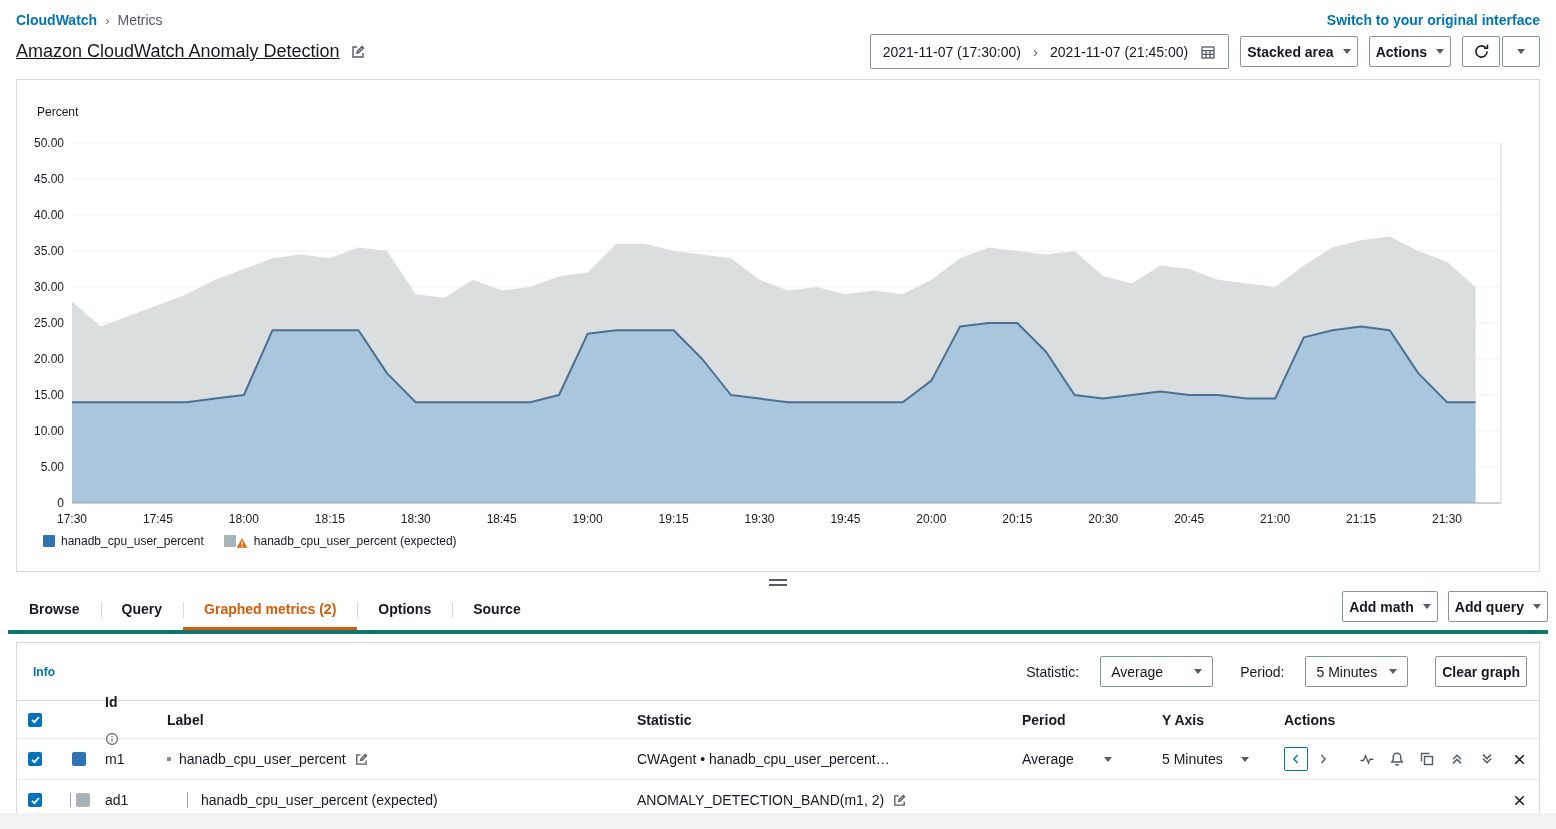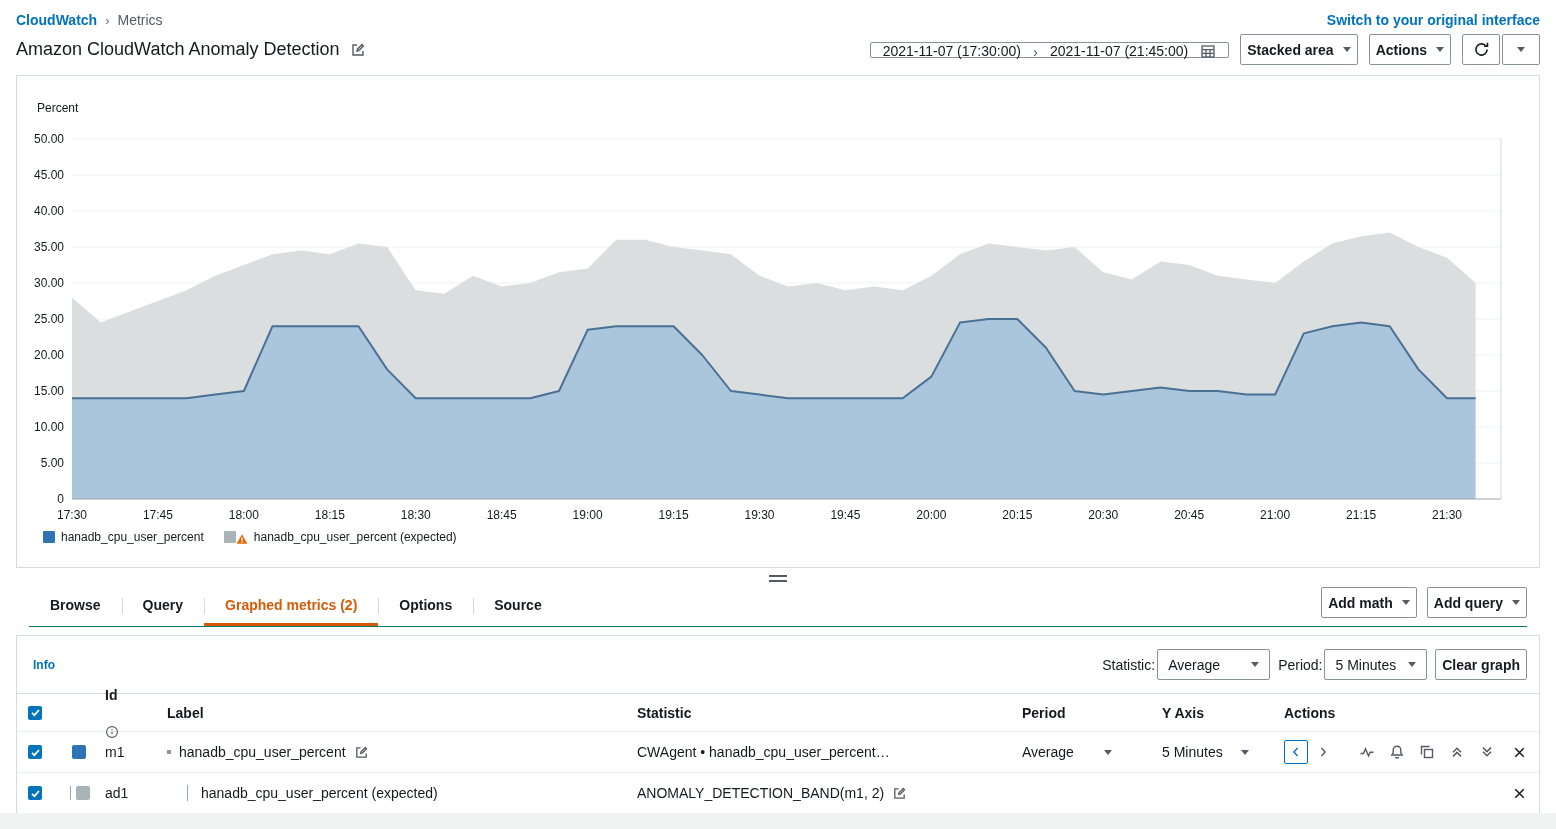--- a/index.html
+++ b/index.html
@@ -14,60 +14,60 @@
   
   .topbar { display:flex; justify-content:space-between; align-items:center; padding:12px 16px 2px; }
   .breadcrumb { display:flex; align-items:center; gap:8px; }
   .bc-link { color:#0073bb; font-weight:700; }
   .bc-sep { color:#687078; font-size:13px; }
   .bc-current { color:#545b64; }
   .switch-link { color:#0073bb; font-weight:700; }
 
   
   .title-row { display:flex; justify-content:space-between; align-items:center; padding:4px 16px 10px; }
-  .title-wrap { display:flex; align-items:center; gap:10px; }
+  .title-wrap { display:flex; align-items:center; gap:10px;text-decoration:underline; }
   h1 { font-size:18px; font-weight:400; margin:0; }
   .controls { display:flex; align-items:center; gap:11px; }
   .btn {
     display:inline-flex; align-items:center; gap:9px; height:31px; padding:0 6px;
     background:#fff; border:1px solid #879596; border-radius:2px;
     font-family:"Liberation Sans",sans-serif; font-size:14px; font-weight:700; color:#16191f; cursor:pointer;
   }
   .icon-btn { width:38px; padding:0; justify-content:center; }
   .btn-group { display:flex; gap:2px; }
   .caret { width:0; height:0; border-left:4px solid transparent; border-right:4px solid transparent; border-top:5px solid #545b64; display:inline-block; }
-  .date-range { display:flex; align-items:flex-start; gap:12px; height:16px; padding:0 12px; border:1px solid #879596; border-radius:2px; cursor:pointer; }
+  .date-range { display:flex; align-items:center; gap:12px; height:35px; padding:0 12px; border:1px solid #879596; border-radius:2px; cursor:pointer; }
   .date-chev { color:#545b64; font-size:15px; }
   .icon { display:inline-flex; align-items:center; justify-content:center; cursor:pointer; }
 
   
   .chart-panel { margin:0 16px; height:493px; border:1px solid #d5dbdb; background:#fff; }
   .legend { display:flex; align-items:center; gap:20px; margin:2px 0 0 26px; font-size:12px; }
   .legend-item { display:flex; align-items:center; gap:6px; cursor:pointer; }
   .lg-sq { width:12px; height:12px; display:inline-block; border-radius:1px; }
   .lg-warn { margin-left:-6px; margin-top:4px; }
 
   
   .resize-handle { display:flex; flex-direction:column; align-items:center; gap:3px; padding:7px 0 3px; cursor:row-resize; }
   .resize-handle span { width:18px; height:2px; background:#545b64; }
 
   
-  .tabs-row { display:flex; justify-content:space-between; align-items:flex-end; margin:0 29px; border-bottom:1px solid #0f766e; }
+  .tabs-row { display:flex; justify-content:space-between; align-items:flex-end; margin:0 8px; border-bottom:4px solid #0f766e; }
   .tabs { display:flex; }
   .tab { position:relative; padding:12px 21px 10px; font-weight:700; cursor:pointer; border-bottom:3px solid transparent; }
   .tab + .tab::before { content:""; position:absolute; left:0; top:13px; height:16px; width:1px; background:#d5dbdb; }
   .tab.active { color:#d45b07; border-bottom-color:#d45b07; }
   .tab-actions { display:flex; gap:10px; padding-bottom:8px;justify-content:flex-end; }
 
   
   .lower-panel { margin:8px 16px 0; border:1px solid #d5dbdb; background:#fff; }
   .metrics-toolbar { display:flex; justify-content:space-between; align-items:center; padding:13px 12px 13px 16px; }
   .mt-left { display:flex; align-items:center; gap:18px; }
   .info-link { color:#0073bb; font-weight:700; font-size:12px; }
-  .mt-right { display:flex; align-items:center; gap:0; }
+  .mt-right { display:flex; align-items:center; gap:19px; }
   .ctl-label { margin:0 2px 0 8px; }
   .select { display:inline-flex; align-items:center; justify-content:space-between; gap:12px; height:31px; padding:0 10px; border:1px solid #879596; border-radius:2px; background:#fff; cursor:pointer; }
   .sel-stat { min-width:113px; }
   .sel-period { min-width:98px; }
 
   
   .trow { display:grid; grid-template-columns:44px 44px 62px 470px 385px 140px 122px 75px 1fr; align-items:center; height:41px; border-top:1px solid #eaeded; }
   .thead { height:38px; border-top:1px solid #d5dbdb; font-weight:700; }
   .cell { padding-right:8px; overflow:hidden; white-space:nowrap; text-overflow:ellipsis; }
   .c-center { display:flex; justify-content:center; align-items:center; }

